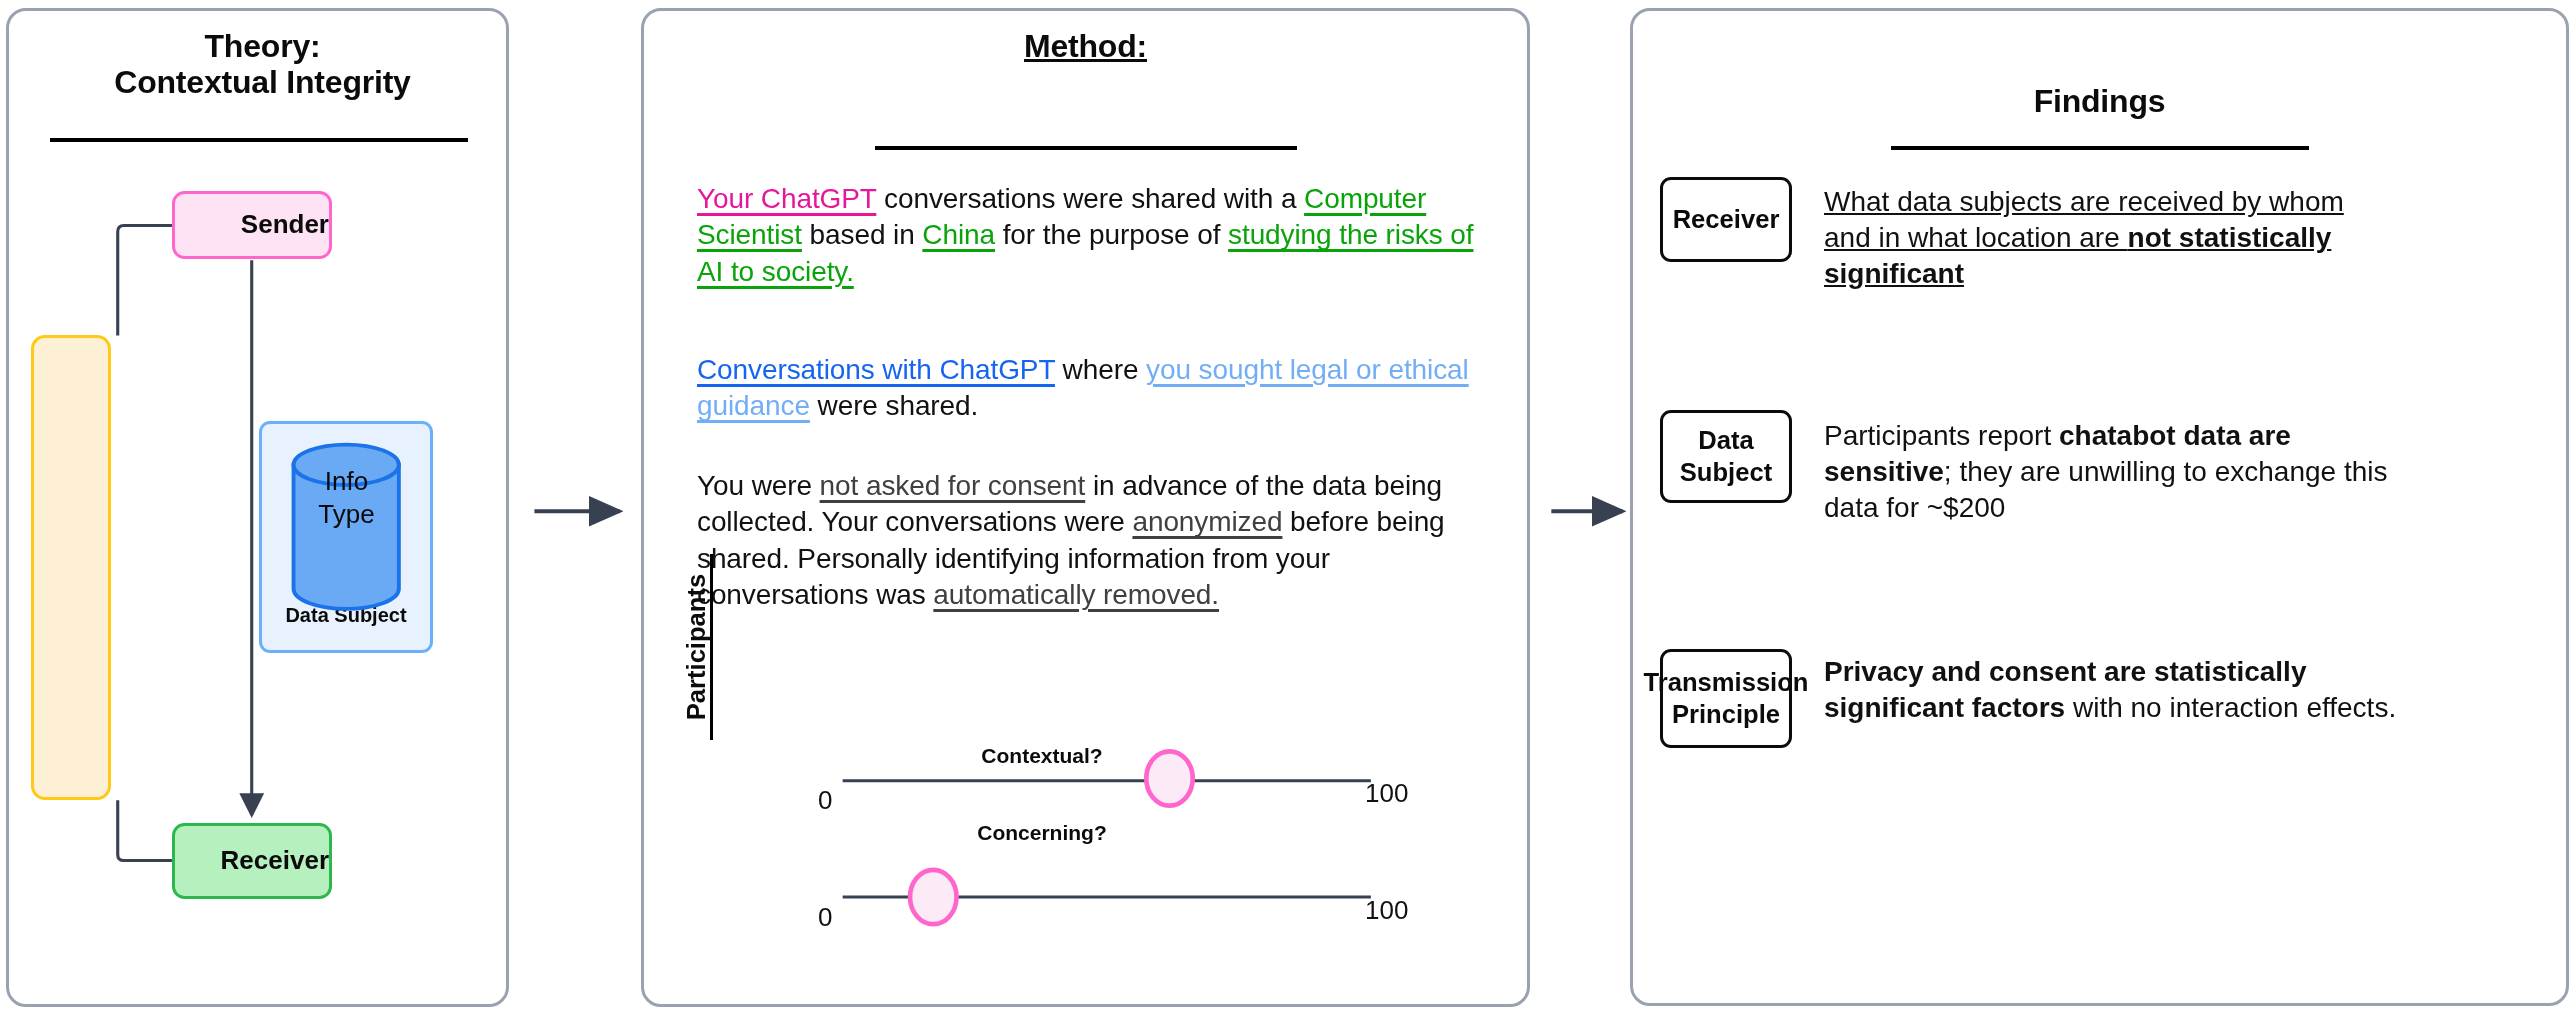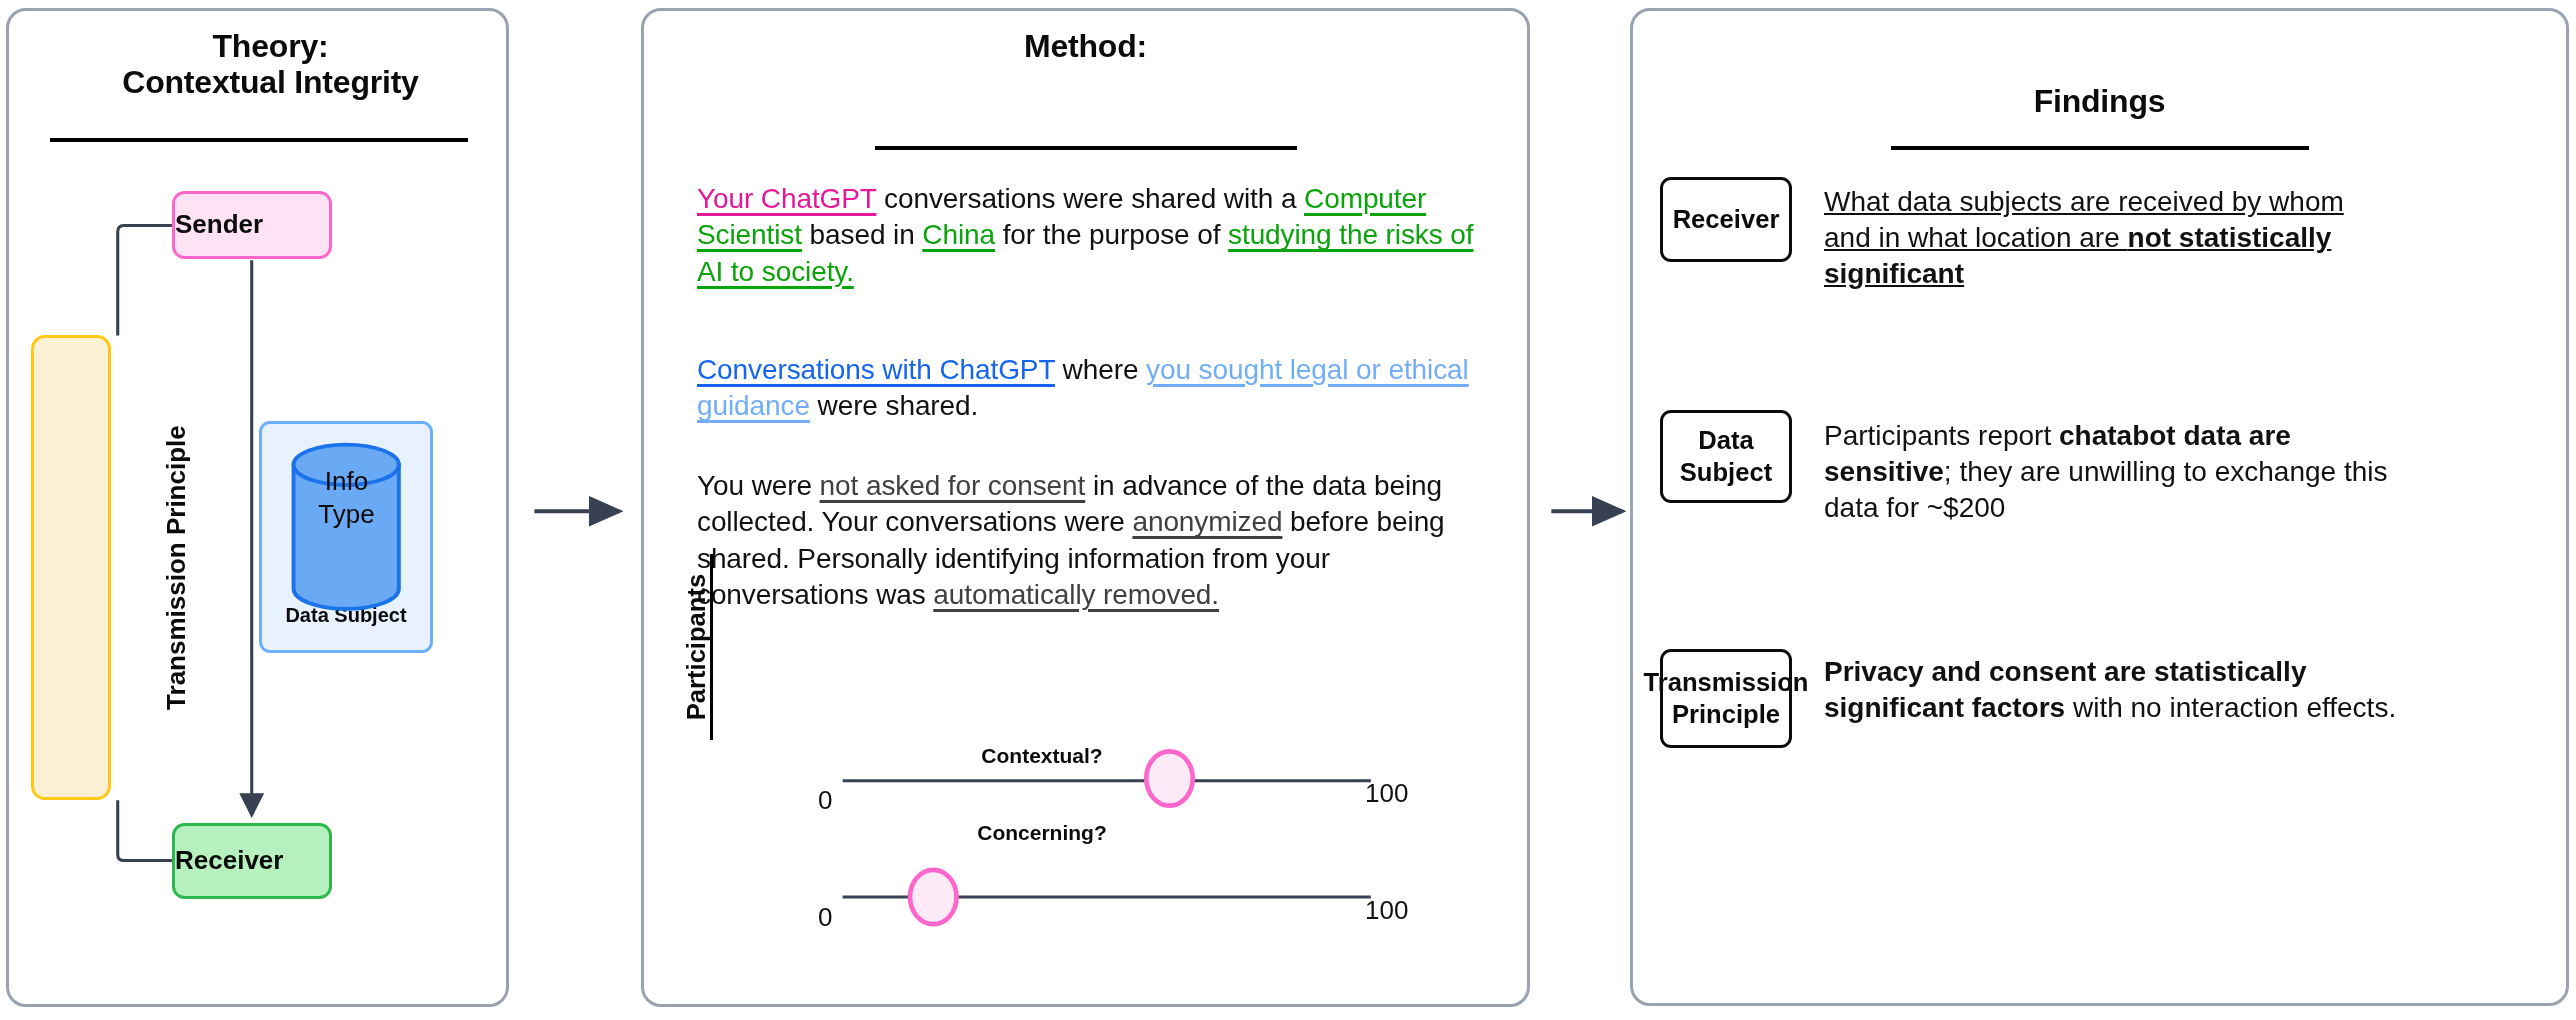--- a/index.html
+++ b/index.html
@@ -41,21 +41,21 @@
     height: 3.9px;
     background: #000000;
   }
 
   
   .node {
     position: absolute;
     box-sizing: border-box;
     display: flex;
     align-items: center;
-    justify-content: flex-start;
+    justify-content: flex-end;
     text-align: center;
     font-weight: bold;
     border-radius: 12.4px;
     border-width: 3.9px;
     border-style: solid;
     font-size: 26px;
     line-height: 1.2;
   }
   .node.pink   { background: #fde3f3; border-color: #ff66cc; }
   .node.green  { background: #b7f0bf; border-color: #2db84d; }
@@ -144,21 +144,21 @@
     font-size: 28px;
     line-height: 1.28;
     color: #111;
   }
 </style>
 </head>
 <body>
 
 <div class="panel" id="panel-theory"></div>
 
-<div class="panel-title" style="left:19px; top:29px; width:503px;">
+<div class="panel-title" style="left:11px; top:29px; width:503px;">
   <div>Theory:</div>
   <div>Contextual Integrity</div>
 </div>
 <div class="title-rule" style="left:50px; top:138px; width:418px;"></div>
 
 <div class="node pink" id="sender-node" style="left:172px; top:191px; width:160px; height:68px;">
   <span>Sender</span>
 </div>
 
 <div class="node yellow" id="tp-node" style="left:31px; top:335px; width:80px; height:465px; border-radius:14px;">
@@ -175,21 +175,21 @@
   <div>Info</div>
   <div>Type</div>
 </div>
 
 <div class="node green" id="receiver-node" style="left:172px; top:823px; width:160px; height:76px;">
   <span>Receiver</span>
 </div>
 
 <div class="panel" id="panel-method"></div>
 
-<div class="panel-title" style="left:641px; top:29px; width:889px;">
+<div class="panel-title" style="left:641px; top:29px; width:889px;text-decoration:underline;">
   <div>Method:</div>
 </div>
 <div class="title-rule" style="left:875px; top:146px; width:422px;"></div>
 
 <div class="vignette-p" id="vp-0" style="left:697px; top:181px; width:790px;"><span class="u-pink">Your ChatGPT</span><span> conversations were shared with a </span><span class="u-green">Computer Scientist</span><span> based in </span><span class="u-green">China</span><span> for the purpose of </span><span class="u-green">studying the risks of AI to society.</span></div>
 <div class="vignette-p" id="vp-1" style="left:697px; top:352px; width:790px;"><span class="u-blue">Conversations with ChatGPT</span><span> where </span><span class="u-lblue">you sought legal or ethical guidance</span><span> were shared.</span></div>
 <div class="vignette-p" id="vp-2" style="left:697px; top:468px; width:790px;"><span>You were </span><span class="u-gold">not asked for consent</span><span> in advance of the data being collected. Your conversations were </span><span class="u-gold">anonymized</span><span> before being shared. Personally identifying information from your conversations was </span><span class="u-gold">automatically removed.</span></div>
 
 <div id="participants-label">
   <span>Participants</span>

